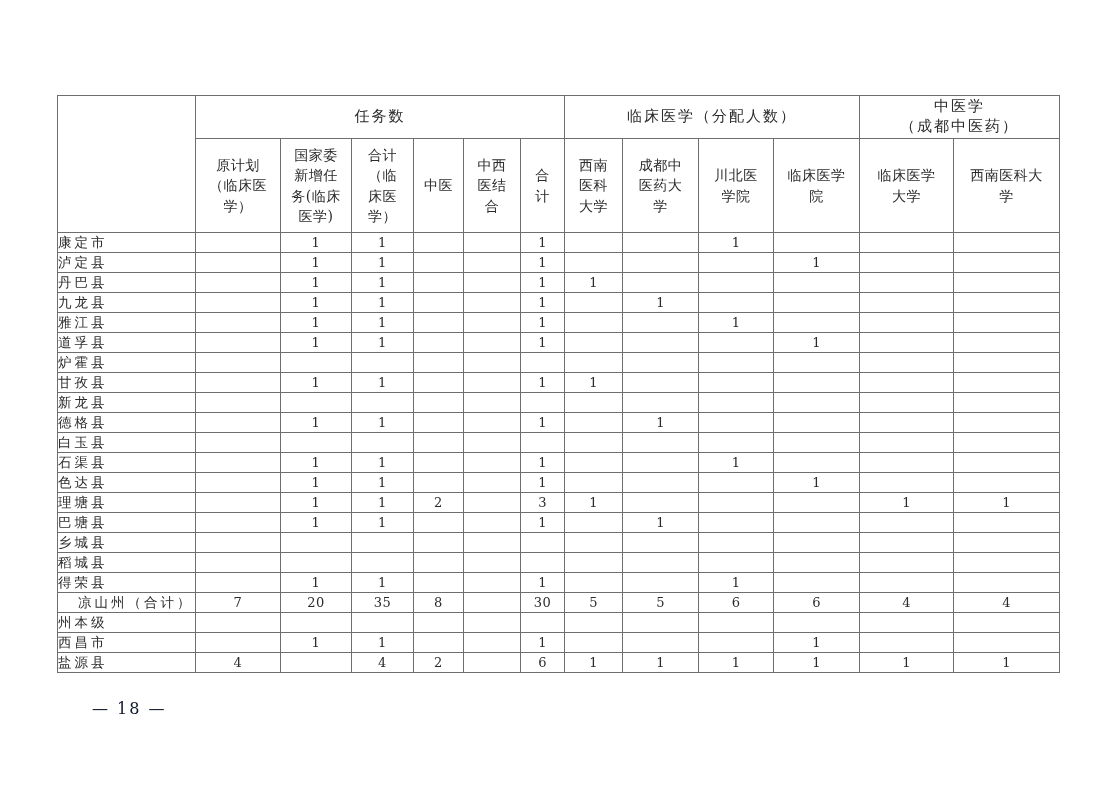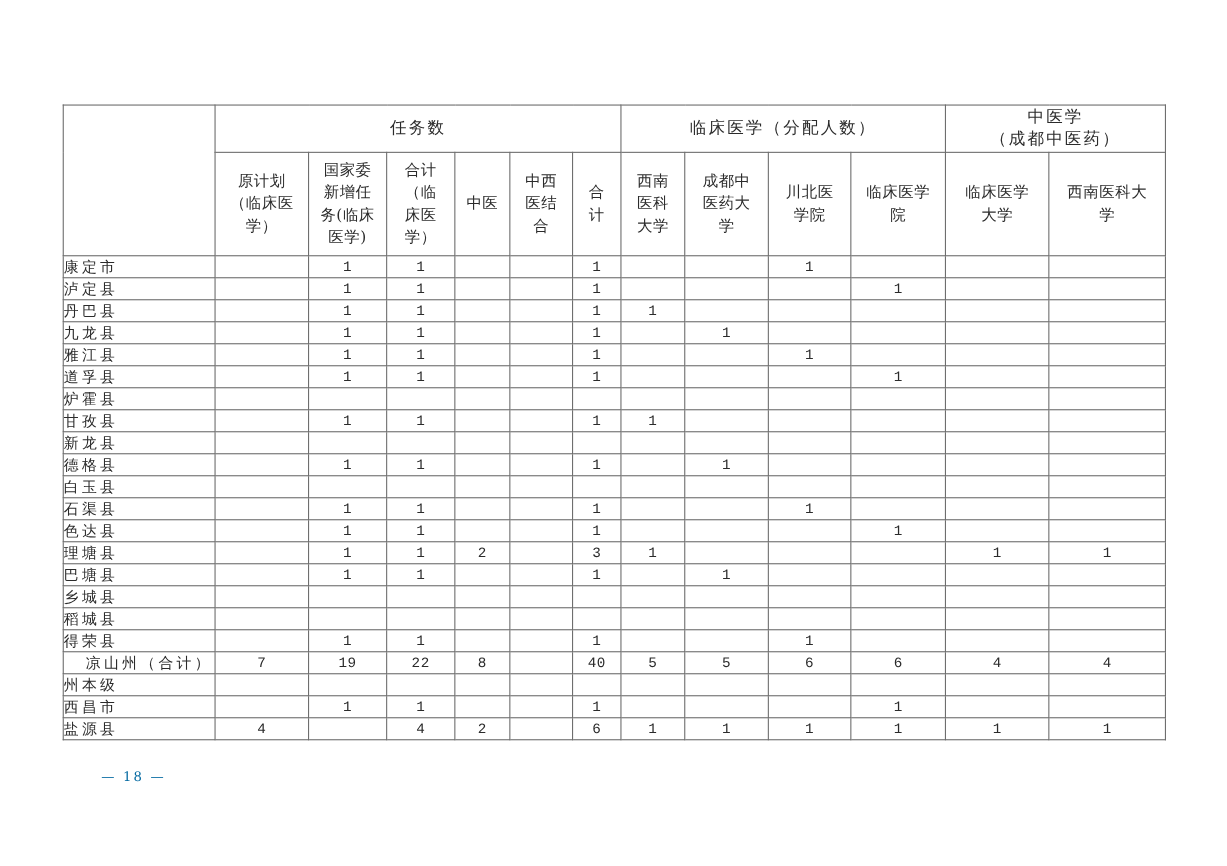--- a/index.html
+++ b/index.html
@@ -27,21 +27,21 @@
   table.assignment th,
   table.assignment td {
     border: 1px solid #6e6e6e;
     padding: 0;
     font-weight: normal;
     vertical-align: middle;
     overflow: hidden;
   }
   thead tr.group-row { height: 43px; }
   thead tr.sub-row   { height: 94px; margin-top: 35px; }
-  tbody tr           { height: 20px; font-family: Liberation Mono, monospace; }
+  tbody tr           { height: 20px; }
 
   th.group {
     font-size: 15px;
     letter-spacing: 2px;
     text-align: center;
     white-space: pre-line;
     line-height: 1.32;
   }
   th.sub {
     font-size: 14px;
@@ -62,23 +62,23 @@
   td.label.indent { padding-left: 20px; margin-top: 16px; }
   td.num {
     font-size: 13px;
     text-align: center;
     letter-spacing: 0.5px;
   }
   .page-number {
     position: absolute;
     left: 92px;
     top: 699px;
-    font-size: 12px;
+    font-size: 16px;
     letter-spacing: 2px;
-    color: #0369a1;
+    color: #0f172a;
   }
 </style>
 </head>
 <body>
 
 <div class="sheet">
   <table class="assignment">
     <colgroup>
       <col style="width:138px">
       <col style="width:85px">
@@ -403,25 +403,25 @@
           <td class="num"></td>
           <td class="num"></td>
           <td class="num">1</td>
           <td class="num"></td>
           <td class="num"></td>
           <td class="num"></td>
         </tr>
         <tr>
           <td class="label indent">凉山州（合计）</td>
           <td class="num">7</td>
-          <td class="num">19</td>
-          <td class="num">22</td>
+          <td class="num">20</td>
+          <td class="num">35</td>
           <td class="num">8</td>
           <td class="num"></td>
-          <td class="num">40</td>
+          <td class="num">30</td>
           <td class="num">5</td>
           <td class="num">5</td>
           <td class="num">6</td>
           <td class="num">6</td>
           <td class="num">4</td>
           <td class="num">4</td>
         </tr>
         <tr>
           <td class="label">州本级</td>
           <td class="num"></td>

